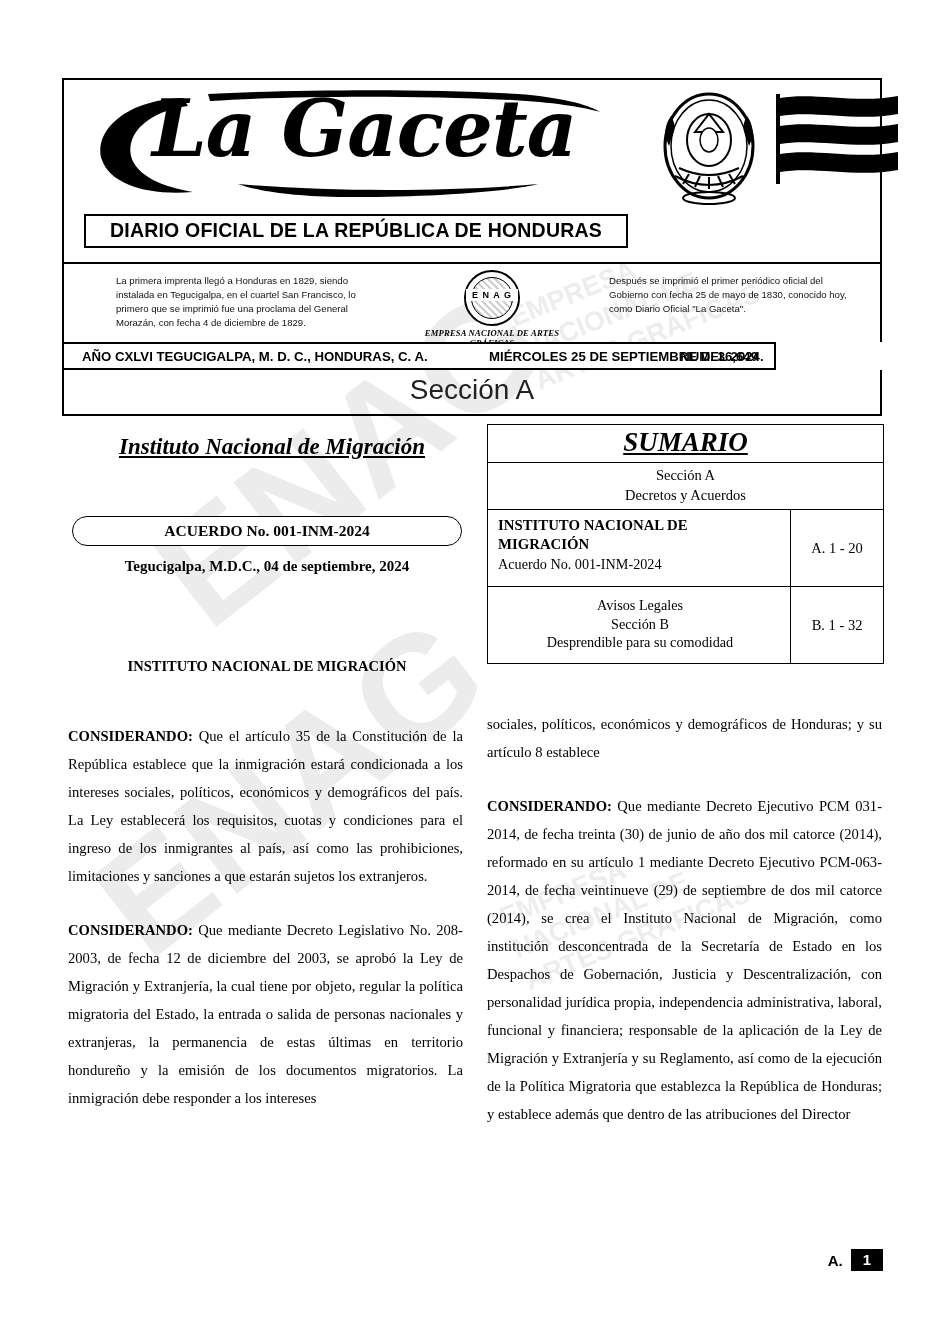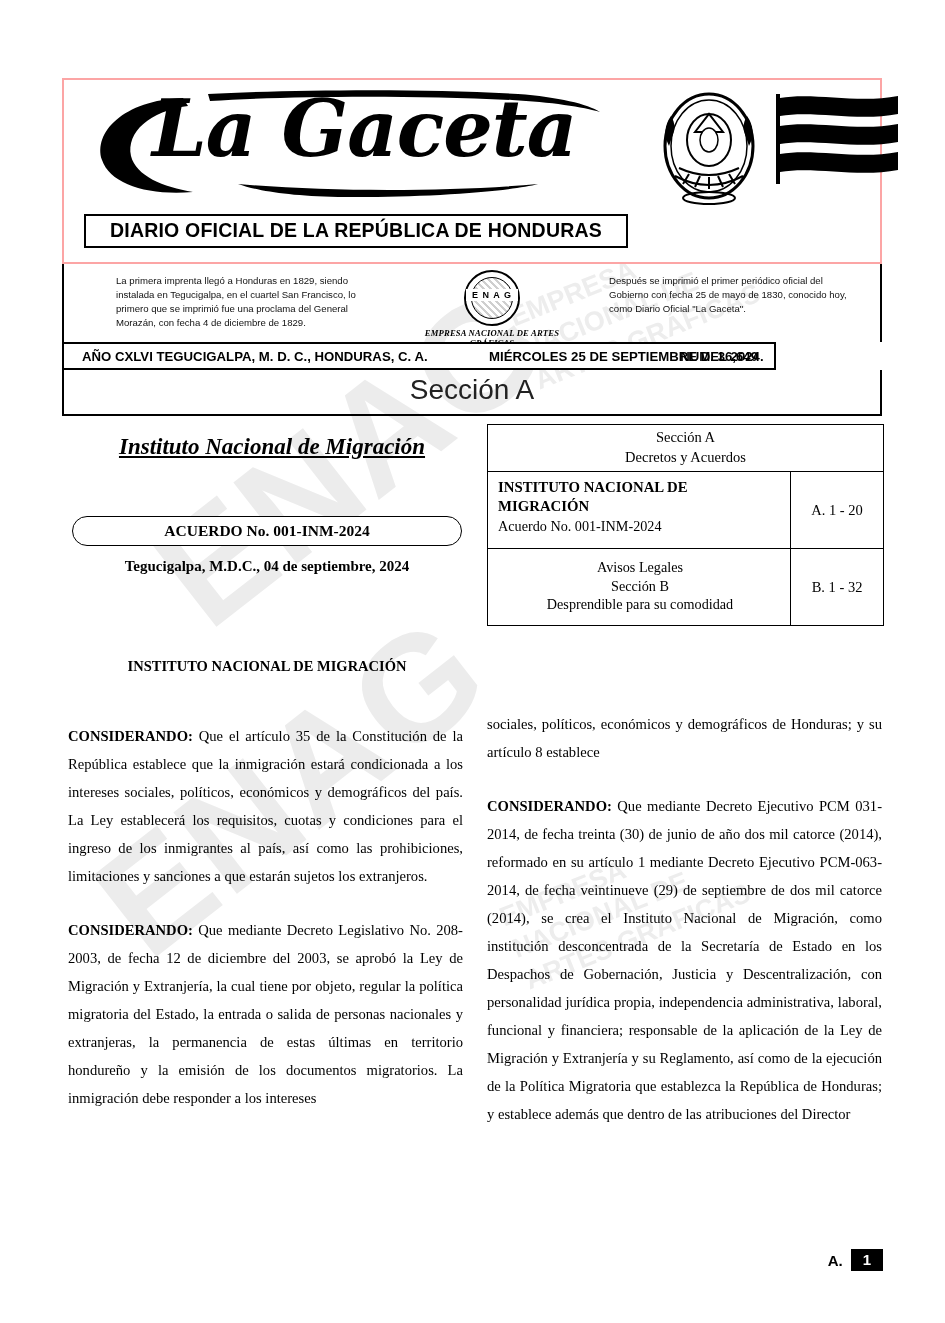--- a/index.html
+++ b/index.html
@@ -61,21 +61,21 @@
   }
   .wm-b1 { left: 515px; top: 255px; }
   .wm-b2 { left: 505px; top: 855px; }
 
   
   .masthead {
     position: absolute;
     left: 62px; top: 78px;
     width: 820px;
     height: 186px;
-    border: 2px solid #fca5a5;
+    border: 2px solid #000000;
     box-sizing: border-box;
     background: transparent;
     z-index: 2;
     padding-left: 24px;
   }
   .logo-wrap {
     position: absolute;
     left: 18px; top: 6px;
     width: 540px; height: 120px;
   }
@@ -449,20 +449,21 @@
   <div class="seccion-banner">
     <div>Sección A</div>
   </div>
 
   <div class="inm-title">Instituto Nacional de Migración</div>
   <div class="acuerdo-pill">ACUERDO No. 001-INM-2024</div>
   <div class="teg-line">Tegucigalpa, M.D.C., 04 de septiembre, 2024</div>
   <div class="director-line2">INSTITUTO NACIONAL DE MIGRACIÓN</div>
 
   <div class="sumario">
+    <div class="sumario-title">SUMARIO</div>
     <div class="sumario-sec">
       <div>Sección A</div>
       <div>Decretos y Acuerdos</div>
     </div>
 
     <div class="sum-row">
       <div class="sum-left">
         <b>INSTITUTO NACIONAL DE MIGRACIÓN</b>
         <div>Acuerdo No. 001-INM-2024</div>
       </div>

